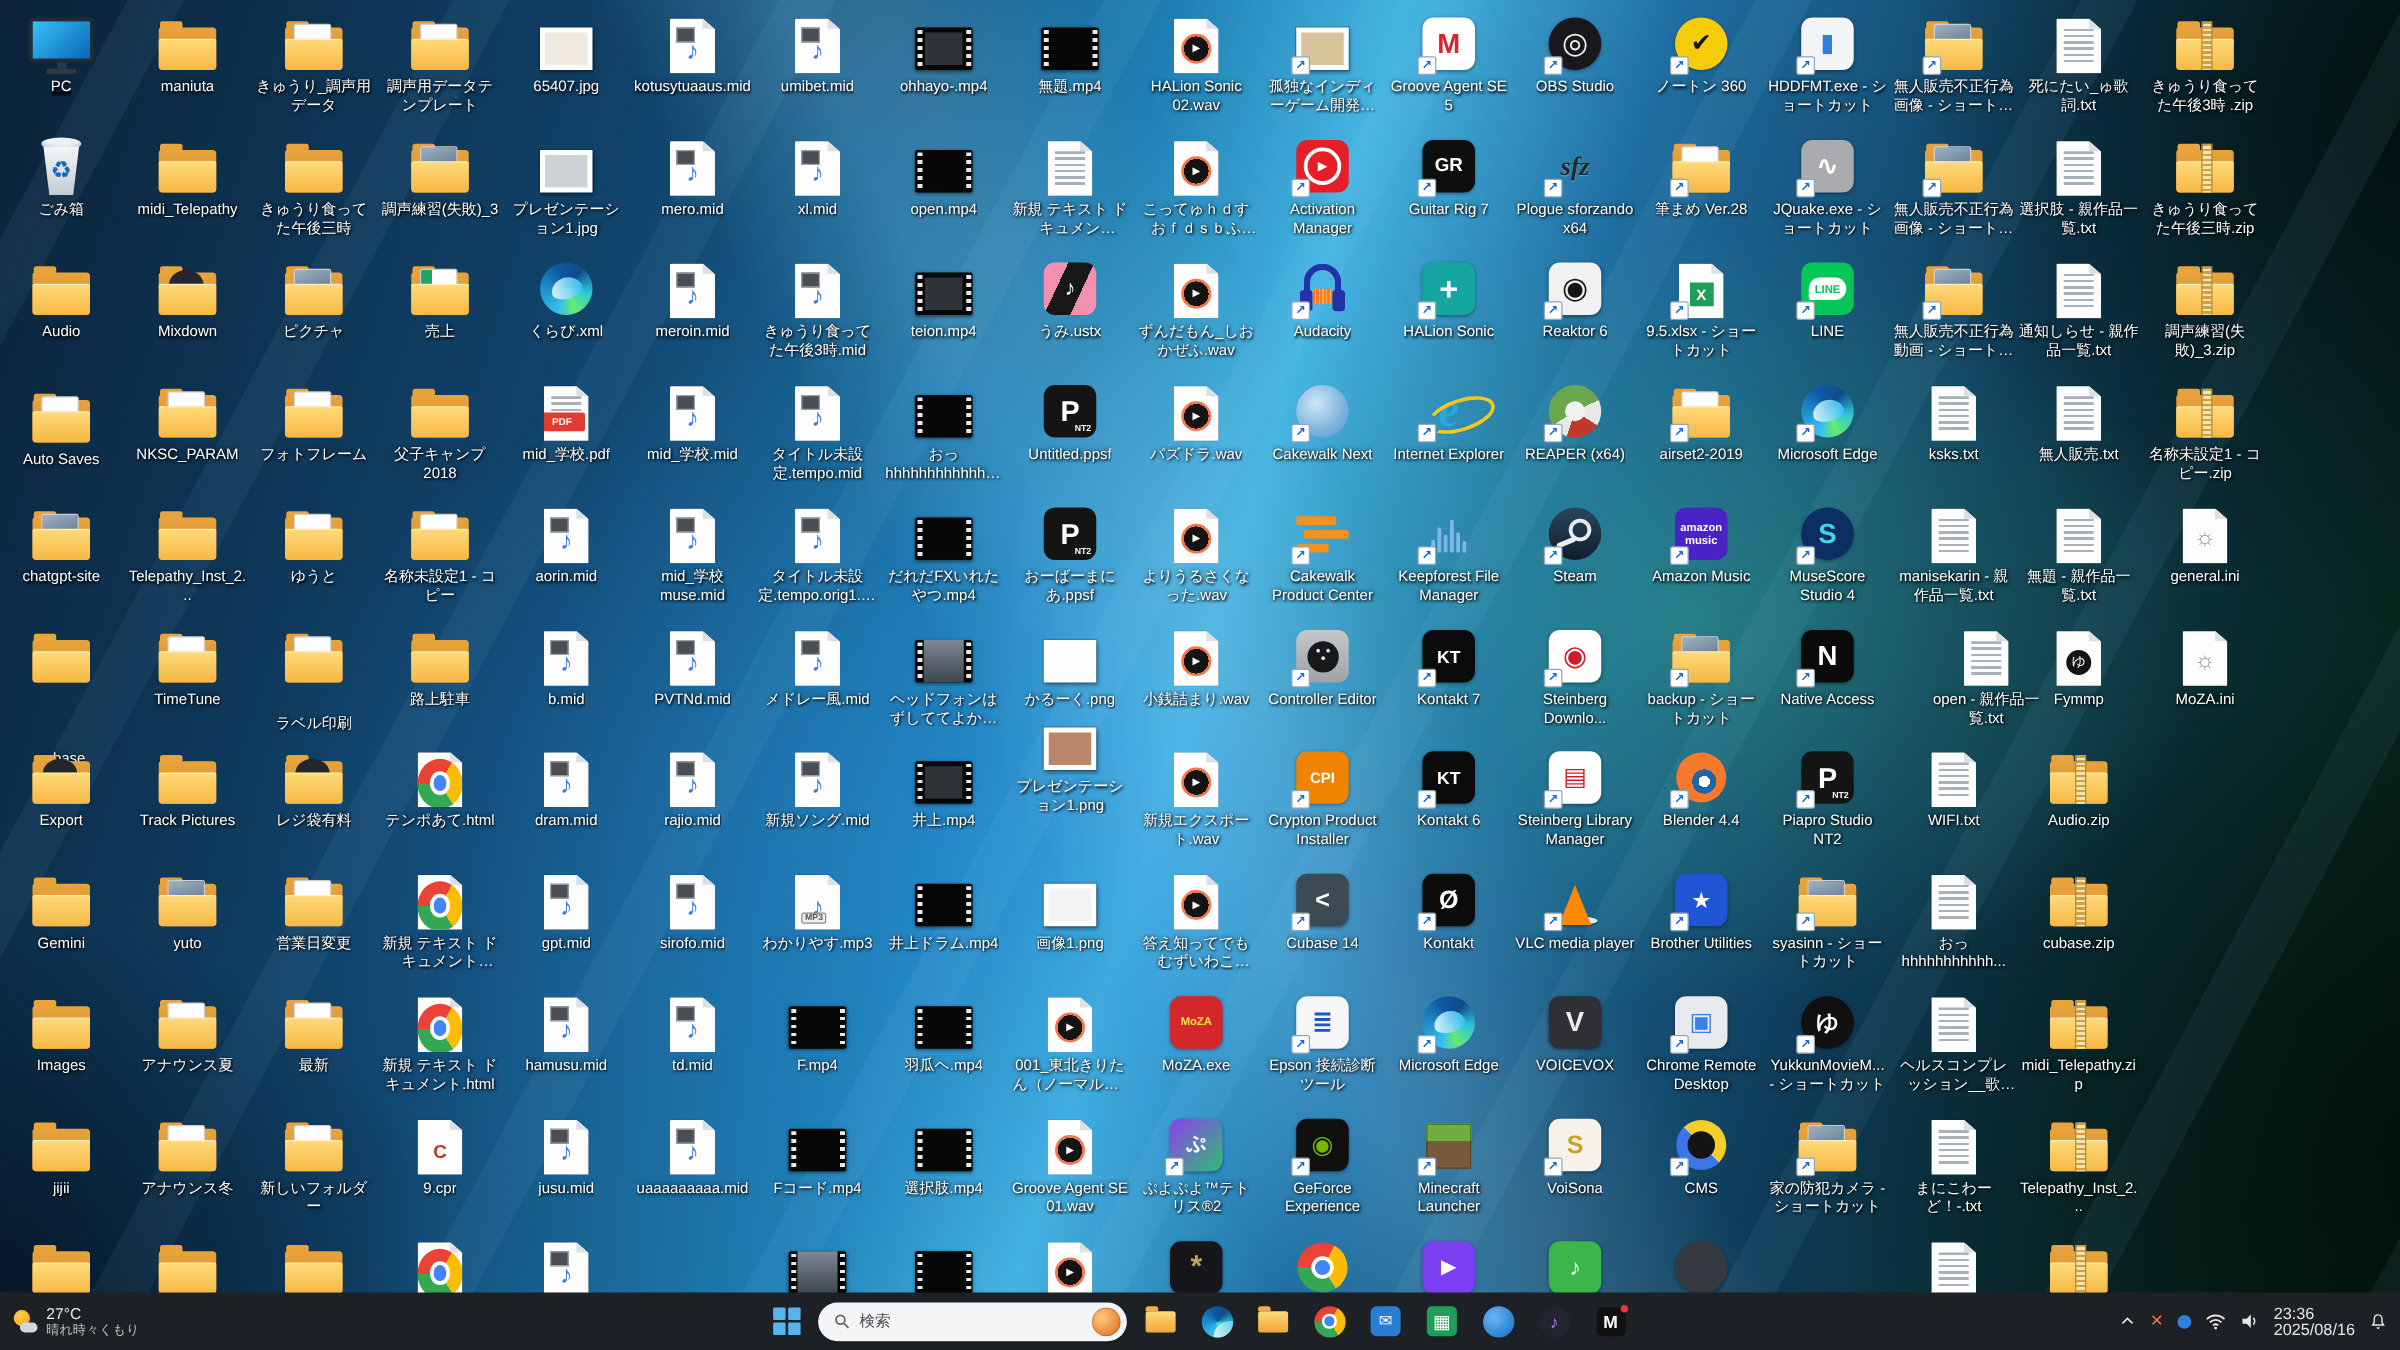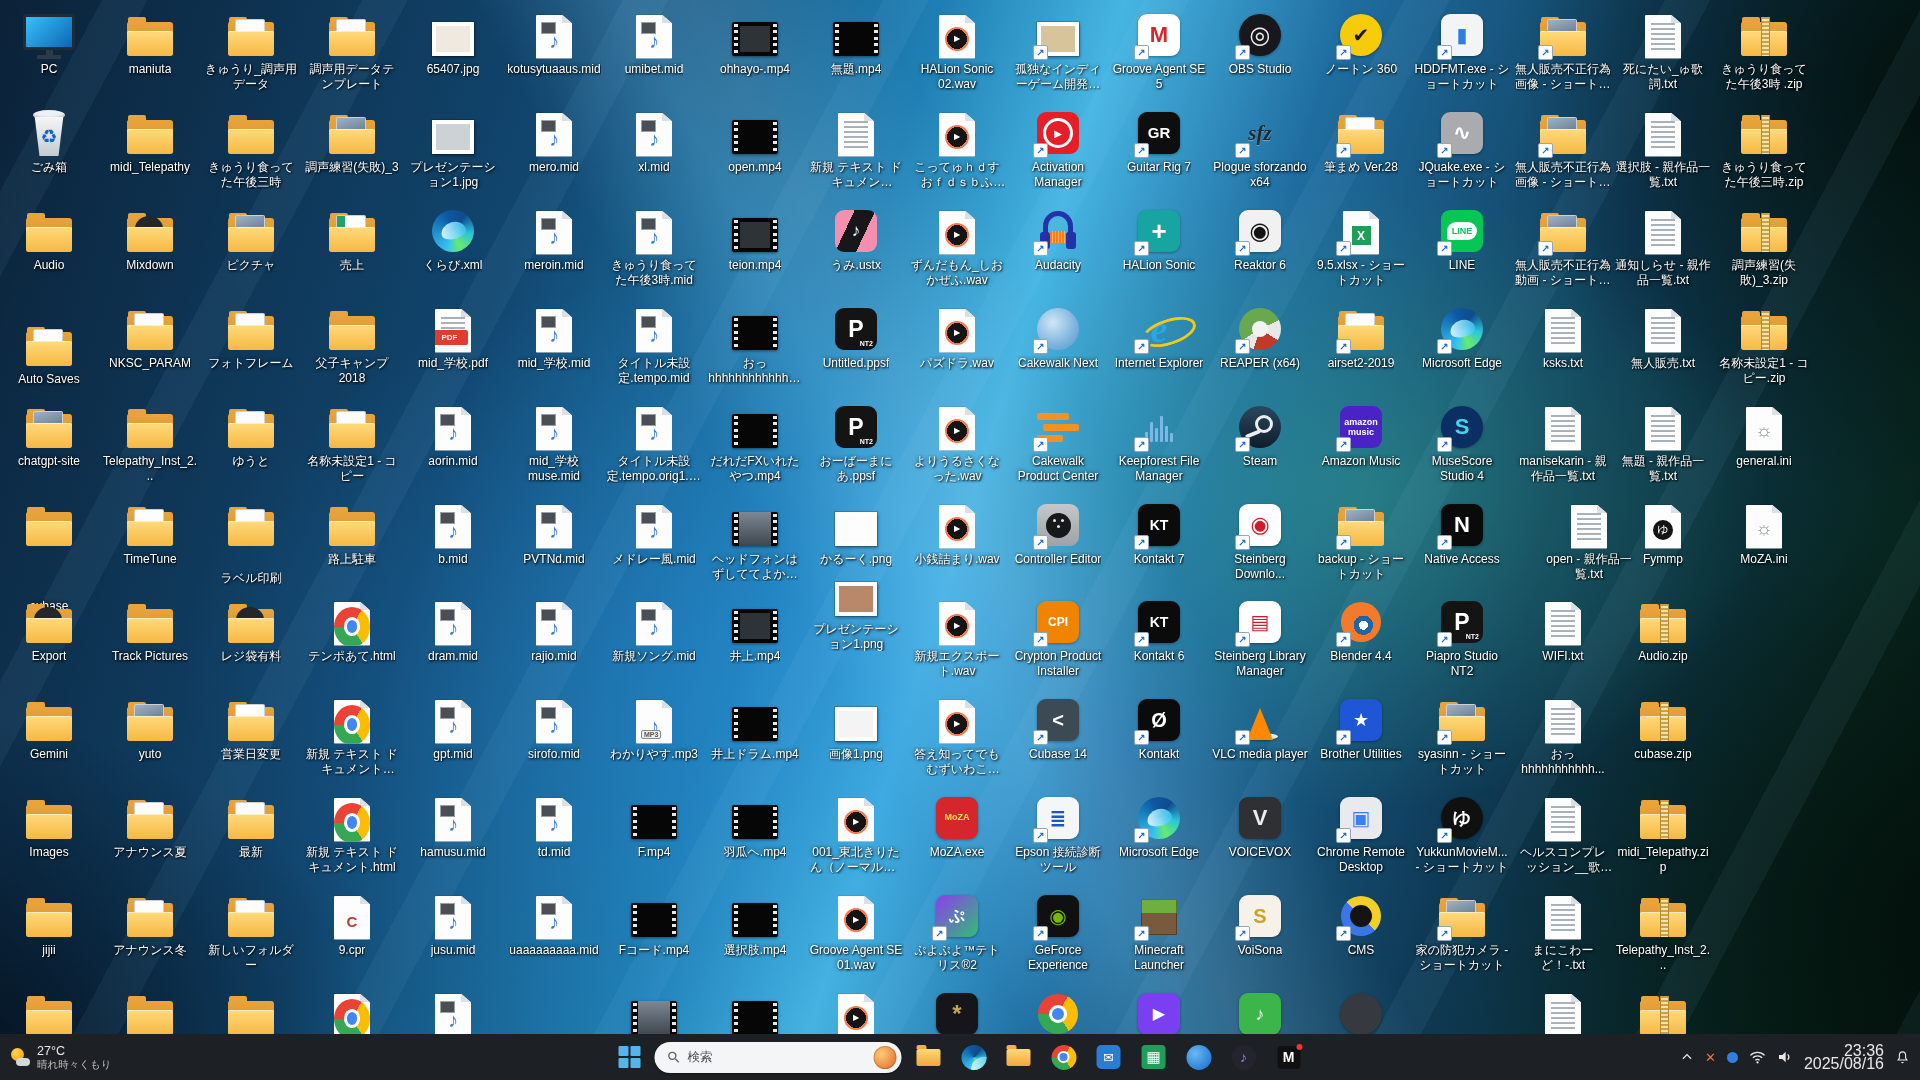--- a/index.html
+++ b/index.html
@@ -157,28 +157,28 @@
   .txl{width:24px;height:24px;border-radius:4px;background:#1f9e5a;color:#fff;font-size:15px;display:flex;align-items:center;justify-content:center;}
   .tbl{width:25px;height:25px;border-radius:50%;background:radial-gradient(circle at 35% 35%,#6ab7f5,#0f6cc4);}
   .tpu{width:25px;height:25px;border-radius:50%;background:#23242e;color:#a97ef0;font-size:14px;display:flex;align-items:center;justify-content:center;}
   .tm{position:relative;width:23px;height:23px;border-radius:4px;background:#101010;color:#fff;font-weight:bold;font-size:14px;
     display:flex;align-items:center;justify-content:center;}
   .tm::after{content:"";position:absolute;right:-2px;top:-2px;width:6px;height:6px;border-radius:50%;background:#e53935;}
   .tray{position:absolute;right:10px;top:0;bottom:0;display:flex;align-items:center;gap:11px;}
   .tray .ti{display:flex;align-items:center;justify-content:center;cursor:pointer;}
   .trx{color:#ff6b3d;font-size:13px;font-weight:bold;}
   .trb{width:11px;height:11px;border-radius:50%;background:#2f7fe0;}
-  .clock{text-align:right;color:#e8e8e8;font-size:16px;line-height:13.5px;cursor:default;}
+  .clock{text-align:left;color:#e8e8e8;font-size:13px;line-height:13.5px;cursor:default;}
 </style>
 </head>
 <body>
 
 <div id="desktop">
   <div id="icons">
-      <div class="ic" style="left: 1px; top: 10px;">
+      <div class="ic" style="left: 1px; top: 10px; text-decoration: underline;">
         <div class="gw">
           <span class="pcw">
             <span class="pcscr"></span>
             <span class="pcstand"></span>
             <span class="pcbase"></span>
           </span>
         </div>
         <div class="lbl">PC</div>
       </div>
       <div class="ic" style="left: 102px; top: 10px;">
@@ -603,21 +603,21 @@
         <div class="lbl">通知しらせ - 親作品一覧.txt</div>
       </div>
       <div class="ic" style="left: 1716px; top: 206px;">
         <div class="gw">
           <span class="fo">
             <i class="zl"></i>
           </span>
         </div>
         <div class="lbl">調声練習(失敗)_3.zip</div>
       </div>
-      <div class="ic" style="left: 1px; top: 320px; justify-content: center;">
+      <div class="ic" style="left: 1px; top: 308px; justify-content: center;">
         <div class="gw">
           <span class="fo">
             <i class="pk doc"></i>
           </span>
         </div>
         <div class="lbl">Auto Saves</div>
       </div>
       <div class="ic" style="left: 102px; top: 304px;">
         <div class="gw">
           <span class="fo">

